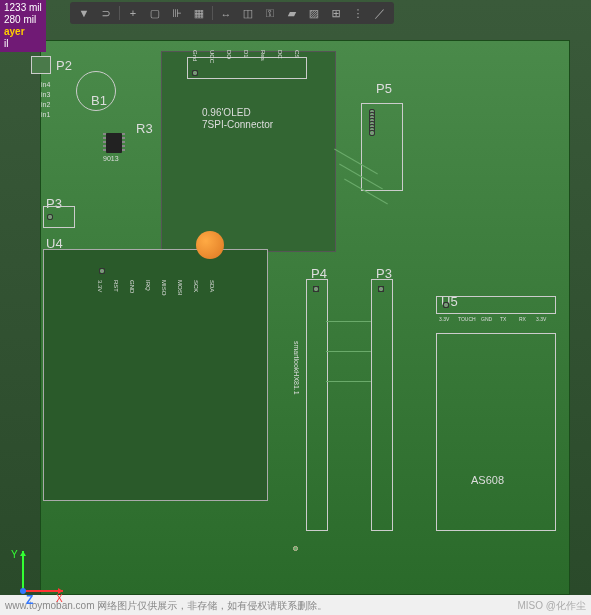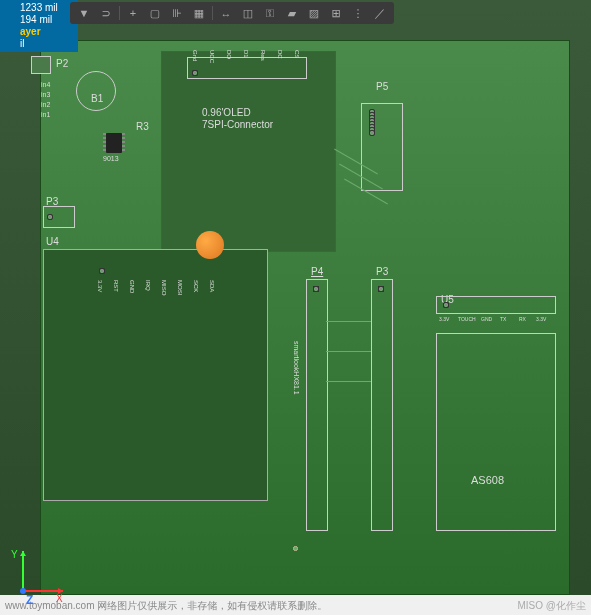--- a/index.html
+++ b/index.html
@@ -8,23 +8,23 @@
   height: 615px;
   background: #f0f0f0;
   font-family: Arial, sans-serif;
   position: relative;
   overflow: hidden;
 }
 .coord-panel {
   position: absolute;
   top: 0;
   left: 0;
-  background: #0369a1;
+  background: #701a75;
   color: #fff;
-  padding: 2px 20px;
+  padding: 2px 4px;
   font-size: 10px;
   line-height: 12px;
   z-index: 10;
 }
 .coord-panel .layer { color: #ffcc00; font-weight: bold; }
 .toolbar {
   position: absolute;
   top: 2px;
   left: 70px;
   background: #3a3a3a;
@@ -60,21 +60,21 @@
   top: 40px;
   left: 40px;
   width: 530px;
   height: 555px;
   background: linear-gradient(180deg, #4a8a4a 0%, #3a7a3a 50%, #2a6a2a 100%);
   border: 1px solid #1a4a1a;
 }
 .silk {
   color: #ddd;
   fill: #ddd;
-  font-size: 10px;
+  font-size: 13px;
   position: absolute;
 }
 .comp-outline {
   position: absolute;
   border: 1px solid #ccc;
 }
 .pad {
   position: absolute;
   width: 6px;
   height: 6px;
@@ -186,21 +186,21 @@
   font-size: 7px;
   color: #ddd;
   writing-mode: vertical-lr;
 }
 </style>
 </head>
 <body>
 
 <div class="coord-panel">
   <div><span>1233 mil</span></div>
-  <div><span>194 mil</span></div>
+  <div><span>280 mil</span></div>
   <div class="layer"><span>ayer</span></div>
   <div><span>il</span></div>
 </div>
 
 <div class="toolbar">
   <button>▼</button>
   <button>⊃</button>
   <div class="sep"></div>
   <button>+</button>
   <button>▢</button>

